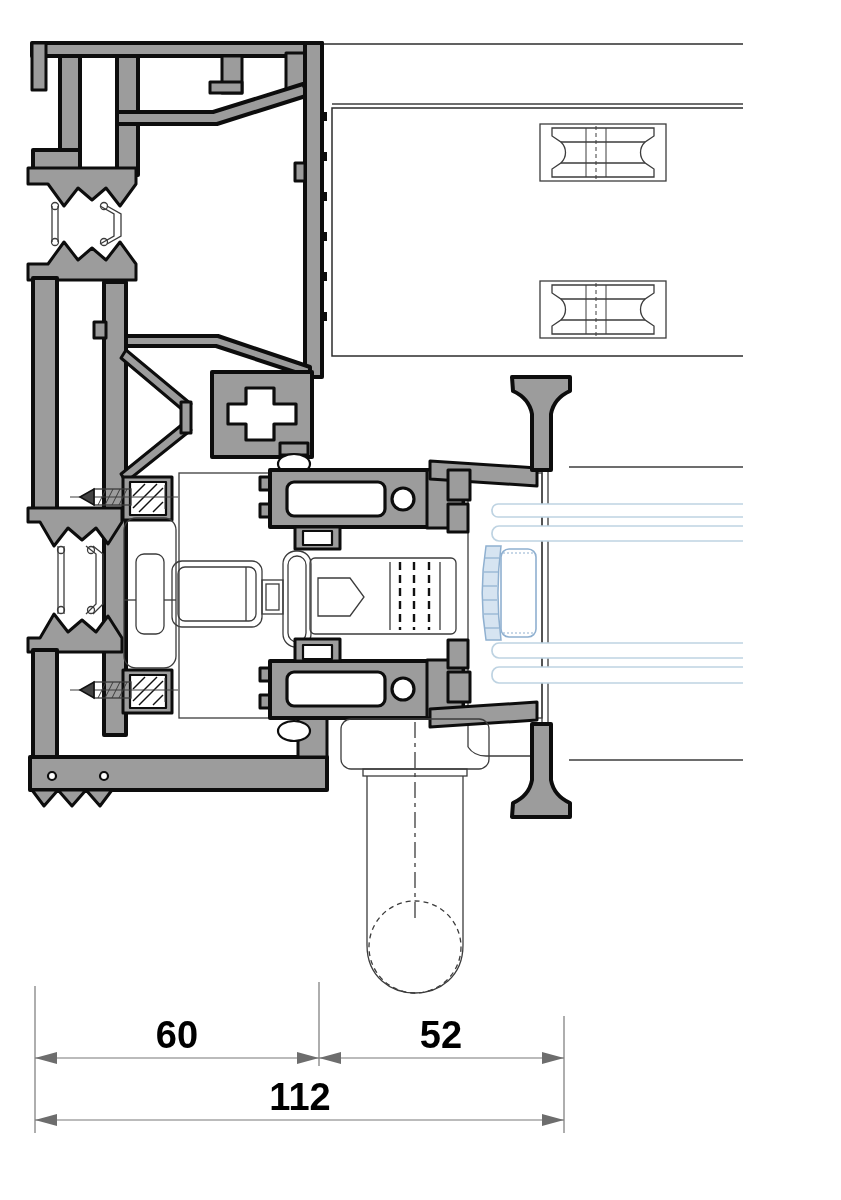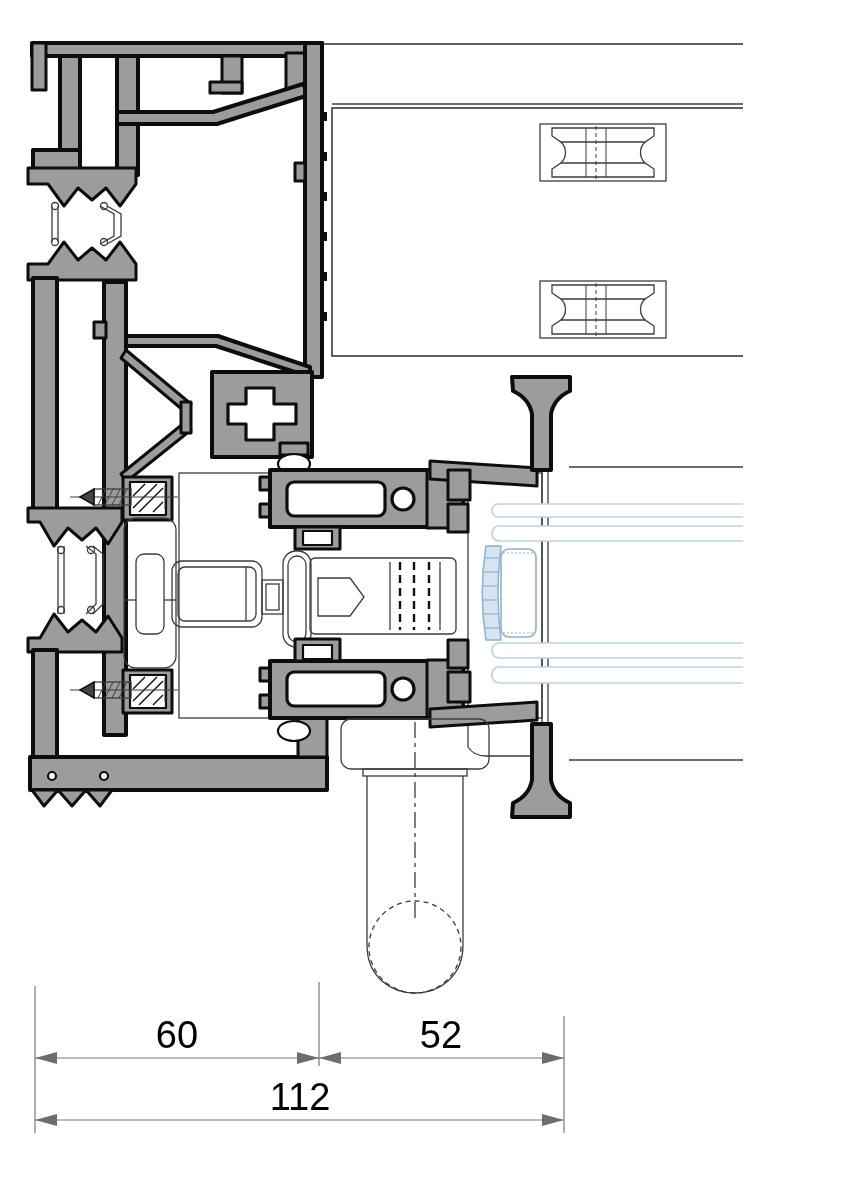--- a/index.html
+++ b/index.html
@@ -1,16 +1,16 @@
 <!DOCTYPE html>
 <html style="--background: #ffffff; --profile-fill: #9c9c9c; --outline: #0d0d0d; --thin-line: #3c3c3c; --glass-line: #bed3e2; --spacer-fill: #d6e4f1; --spacer-stroke: #8fb0d0; --dimension-line: #787878; --dimension-arrow: #6d6d6d; --dimension-text: #000000;"><head>
 <meta charset="utf-8">
 <style>
   html,body{margin:0;padding:0;background:#fff;}
-  .page{position:relative;width:743px;height:1200px;background:var(--background,#fff);overflow:hidden;}
+  .page{position:relative;width:743px;height:1200px;background:var(--background,#fff);overflow:hidden;font-weight:bold;}
   svg{display:block;}
   .al  { fill:var(--profile-fill,#9c9c9c); stroke:var(--outline,#0d0d0d); stroke-width:4;   stroke-linejoin:round; }
   .al3 { fill:var(--profile-fill,#9c9c9c); stroke:var(--outline,#0d0d0d); stroke-width:3;   stroke-linejoin:round; }
   .wh  { fill:#fff; stroke:var(--outline,#0d0d0d); stroke-width:3.2; stroke-linejoin:round; }
   .wh2 { fill:#fff; stroke:var(--outline,#0d0d0d); stroke-width:2.2; stroke-linejoin:round; }
   .tl  { fill:none; stroke:var(--thin-line,#3c3c3c); stroke-width:1.3; }
   .tl2 { fill:none; stroke:var(--thin-line,#3c3c3c); stroke-width:1; }
   .hx  { fill:none; stroke:#111; stroke-width:1.4; }
   .gl  { fill:#fff; stroke:var(--glass-line,#bed3e2); stroke-width:1.7; }
   .sp  { fill:var(--spacer-fill,#d6e4f1); stroke:var(--spacer-stroke,#8fb0d0); stroke-width:1.5; }

